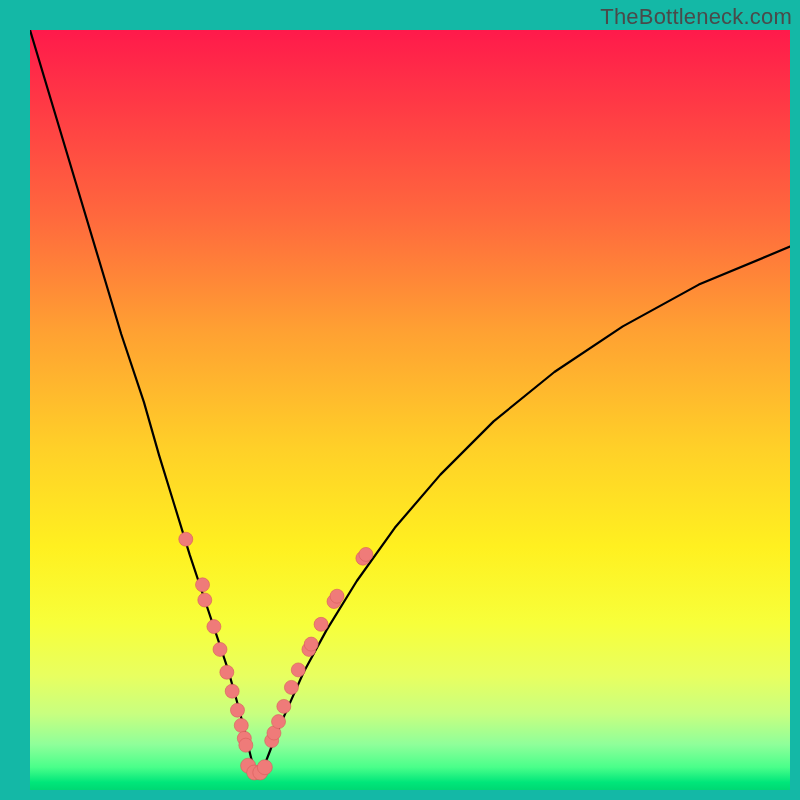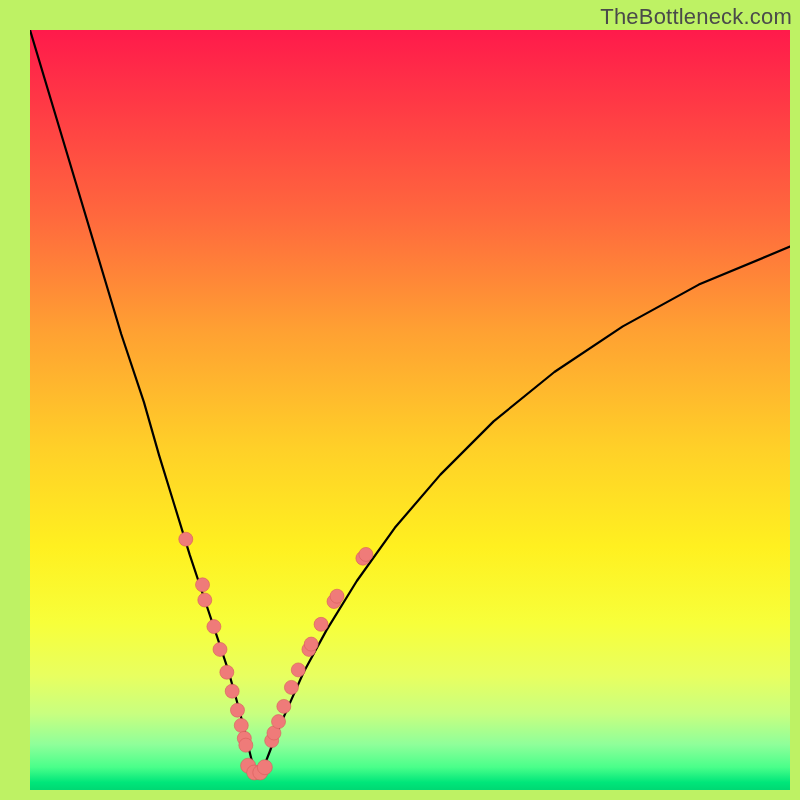--- a/index.html
+++ b/index.html
@@ -8,21 +8,21 @@
     width: 800px;
     height: 800px;
     overflow: hidden;
     background: #000;
     font-family: Arial, Helvetica, sans-serif;
   }
   .frame {
     position: relative;
     width: 800px;
     height: 800px;
-    background: #bef264;
+    background: #14b8a6;
   }
   .plot-area {
     position: absolute;
     
     left: 30px;
     top: 30px;
     width: 760px;   
     height: 760px;  
     
     background: linear-gradient(

